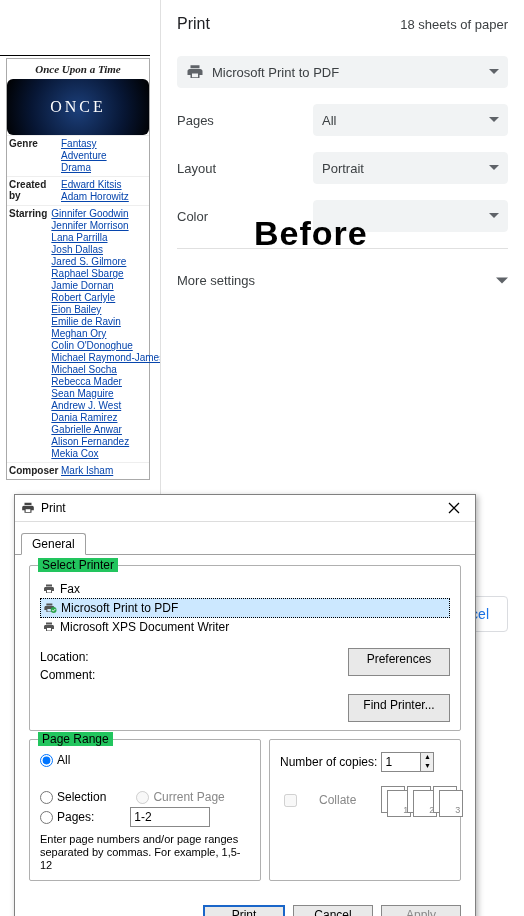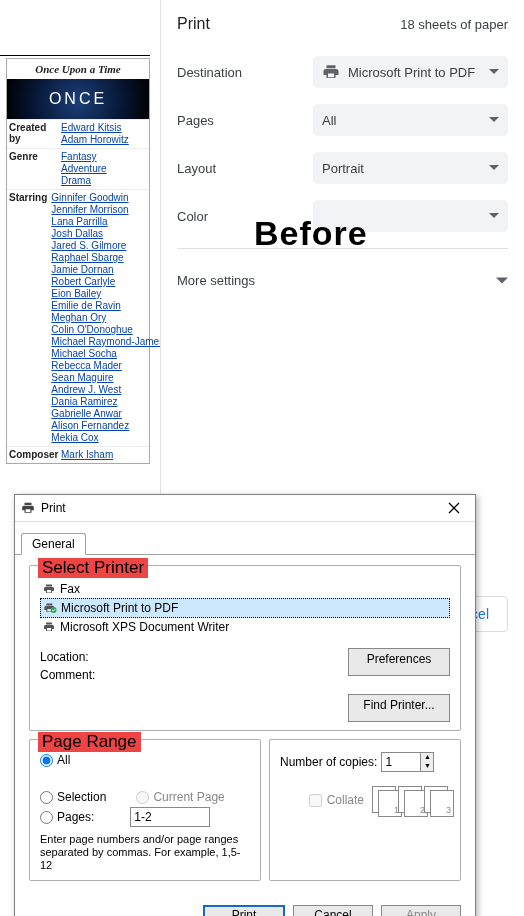--- a/index.html
+++ b/index.html
@@ -2,21 +2,21 @@
 <html><head>
 <meta charset="utf-8">
 <style>
   html,body{margin:0;padding:0;font-family:Arial,Helvetica,sans-serif;background:#fff;color:#000;}
   .canvas{position:relative;width:524px;height:916px;overflow:hidden;border-right:1px solid #eee;}
   
   .wiki{position:absolute;left:0;top:0;width:160px;height:600px;font-size:10px;color:#222;}
   .wiki-hr{position:absolute;left:0;top:50px;width:150px;border:0;border-top:1px solid #000;}
   .infobox{position:absolute;left:6px;top:58px;width:142px;border:1px solid #aaa;}
   .info-title{font-family:Georgia,serif;font-style:italic;font-weight:bold;text-align:center;padding:4px 2px;font-size:11px;}
-  .info-img{height:40px;background:radial-gradient(circle at 50% 55%, #1c3f7a 0%, #071634 60%, #000 100%);display:flex;align-items:center;justify-content:center;color:#fff;font-family:Liberation Sans, sans-serif;letter-spacing:3px;font-size:16px;}
+  .info-img{height:56px;background:radial-gradient(circle at 50% 55%, #1c3f7a 0%, #071634 60%, #000 100%);display:flex;align-items:center;justify-content:center;color:#fff;font-family:Liberation Serif, serif;letter-spacing:3px;font-size:16px;border-radius:6px;}
   .info-row{display:flex;border-top:1px solid #eee;}
   .info-k{width:48px;font-weight:bold;padding:2px 2px;}
   .info-v{flex:1;padding:2px 2px;}
   .info-v a, .link{color:#0645ad;text-decoration:underline;white-space:nowrap;display:inline-block;margin-bottom:1px;}
   
   .chrome-panel{position:absolute;left:160px;top:0;right:0;height:640px;background:#fff;border-left:1px solid #e0e0e0;font-size:13px;color:#3c4043;}
   .cp-row{display:flex;align-items:center;height:48px;padding:0 16px;}
   .cp-title{font-size:16px;color:#202124;}
   .cp-right{margin-left:auto;font-size:13px;color:#3c4043;}
   .cp-label{width:136px;color:#3c4043;}
@@ -33,42 +33,42 @@
   .bigtext{position:absolute;font-family:Arial Black,Arial,sans-serif;font-weight:900;color:#000;font-size:34px;letter-spacing:1px;}
   
   .dlg{position:absolute;left:14px;top:494px;width:460px;background:#fff;border:1px solid #808080;box-shadow:2px 2px 6px rgba(0,0,0,0.3);font-family:'Segoe UI',Tahoma,sans-serif;font-size:12px;color:#000;}
   .dlg-titlebar{height:26px;display:flex;align-items:center;padding:0 6px;border-bottom:1px solid #ddd;}
   .dlg-ticon{width:14px;height:14px;margin-right:6px;}
   .dlg-close{margin-left:auto;width:30px;height:22px;display:flex;align-items:center;justify-content:center;}
   .dlg-tabs{display:flex;align-items:flex-end;height:28px;padding:4px 6px 0 6px;border-bottom:1px solid #a0a0a0;position:relative;}
   .dlg-tab{border:1px solid #a0a0a0;border-bottom:1px solid #fff;background:#fff;border-radius:3px 3px 0 0;padding:3px 10px;position:relative;top:1px;}
   .dlg-body{padding:10px 14px 8px 14px;}
   .groupbox{border:1px solid #b0b0b0;border-radius:2px;padding:10px 10px 8px 10px;margin-bottom:8px;position:relative;}
-  .group-title{position:absolute;top:-8px;left:8px;background:#ef4444;padding:0 4px;font-size:17px;}
+  .group-title{position:absolute;top:-8px;left:8px;background:#22c55e;padding:0 4px;font-size:12px;}
   .plist{margin-top:4px;}
   .plist-item{display:flex;align-items:center;height:18px;padding:0 2px;}
   .plist-item.sel{background:#cce8ff;border:1px dotted #000;}
   .picon{width:14px;height:12px;margin-right:4px;display:flex;align-items:center;}
   .statline{display:flex;margin-top:12px;}
   .statcol{flex:1;font-size:12px;line-height:18px;}
   .rightbtns{display:flex;flex-direction:column;gap:18px;}
   .winbtn{border:1px solid #888;background:#e9e9e9;padding:2px 8px;min-width:84px;text-align:center;height:22px;line-height:17px;font-size:12px;}
   .range-copies{display:flex;gap:8px;}
   .pagerange{flex:1;}
   .radio{display:flex;align-items:center;height:20px;gap:4px;}
   .radio input{margin:0;}
   .rangetxt{width:72px;height:18px;border:1px solid #888;font-size:12px;padding:0 3px;}
   .hint{font-size:11px;margin-top:6px;line-height:13px;}
   .copies{width:170px;}
   .copies-row{display:flex;align-items:center;gap:4px;margin-top:2px;}
   .spin{display:flex;}
   .spin input{width:32px;height:18px;border:1px solid #888;font-size:12px;text-align:left;padding:0 3px;}
   .spin .ud{display:flex;flex-direction:column;border:1px solid #888;border-left:0;}
   .spin .ud div{width:12px;height:9px;font-size:7px;text-align:center;line-height:8px;background:#eee;}
-  .collate{display:flex;align-items:center;gap:2px;margin-top:14px;color:#888;justify-content:flex-end;}
+  .collate{display:flex;align-items:center;gap:19px;margin-top:14px;color:#888;}
   .collate-pages{display:flex;gap:0px;margin-left:6px;}
   .minipg{position:relative;width:26px;height:28px;}
   .sheet{position:absolute;width:20px;height:24px;border:1px solid #888;background:#fff;font-size:9px;display:flex;align-items:flex-end;justify-content:flex-end;padding:0 2px 1px 0;}
   .dlg-foot{display:flex;justify-content:flex-end;gap:8px;padding:8px 14px 10px 14px;}
   .foot-btn{border:1px solid #888;background:#e9e9e9;width:78px;height:22px;text-align:center;line-height:19px;font-size:12px;}
   .foot-btn.default{border:2px solid #1a66c9;line-height:17px;}
   .foot-btn.disabled{color:#888;}
 </style>
 </head>
 <body>
@@ -76,46 +76,45 @@
 
   <div class="wiki">
     <hr class="wiki-hr">
     <div class="infobox">
       <div class="info-title">Once Upon a Time</div>
       <div class="info-img">
         <span>ONCE</span>
       </div>
       <div id="wiki-rows">
           <div class="info-row">
+            <div class="info-k">Genre</div>
+            <div class="info-v"><a href="#">Fantasy</a><br><a href="#">Adventure</a><br><a href="#">Drama</a><br></div>
+          </div>
+          <div class="info-row">
             <div class="info-k">Created by</div>
             <div class="info-v"><a href="#">Edward Kitsis</a><br><a href="#">Adam Horowitz</a><br></div>
-          </div>
-          <div class="info-row">
-            <div class="info-k">Genre</div>
-            <div class="info-v"><a href="#">Fantasy</a><br><a href="#">Adventure</a><br><a href="#">Drama</a><br></div>
           </div>
           <div class="info-row">
             <div class="info-k">Starring</div>
             <div class="info-v"><a href="#">Ginnifer Goodwin</a><br><a href="#">Jennifer Morrison</a><br><a href="#">Lana Parrilla</a><br><a href="#">Josh Dallas</a><br><a href="#">Jared S. Gilmore</a><br><a href="#">Raphael Sbarge</a><br><a href="#">Jamie Dornan</a><br><a href="#">Robert Carlyle</a><br><a href="#">Eion Bailey</a><br><a href="#">Emilie de Ravin</a><br><a href="#">Meghan Ory</a><br><a href="#">Colin O'Donoghue</a><br><a href="#">Michael Raymond-James</a><br><a href="#">Michael Socha</a><br><a href="#">Rebecca Mader</a><br><a href="#">Sean Maguire</a><br><a href="#">Andrew J. West</a><br><a href="#">Dania Ramirez</a><br><a href="#">Gabrielle Anwar</a><br><a href="#">Alison Fernandez</a><br><a href="#">Mekia Cox</a><br></div>
           </div>
           <div class="info-row">
             <div class="info-k">Composer</div>
             <div class="info-v"><a href="#">Mark Isham</a><br></div>
           </div>
         </div>
     </div>
   </div>
 
   <div class="chrome-panel">
     <div class="cp-row">
       <span class="cp-title">Print</span>
       <span class="cp-right">18 sheets of paper</span>
     </div>
     <div class="cp-row">
-      <span class="cp-label">Destination</span>
       <div class="cp-sel">
         <span class="printer-icon">
           <svg viewBox="0 0 24 24" width="18" height="18" fill="#5f6368">
               <path d="M19 8H5c-1.66 0-3 1.34-3 3v5h4v4h12v-4h4v-5c0-1.66-1.34-3-3-3zm-3 11H8v-5h8v5zM18 3H6v4h12V3z"></path>
             </svg>
         </span>
         <span>Microsoft Print to PDF</span>
         <span class="caret">
             <svg width="10" height="6" viewBox="0 0 10 6">
               <path d="M0 0l5 5 5-5z" fill="#5f6368"></path>

